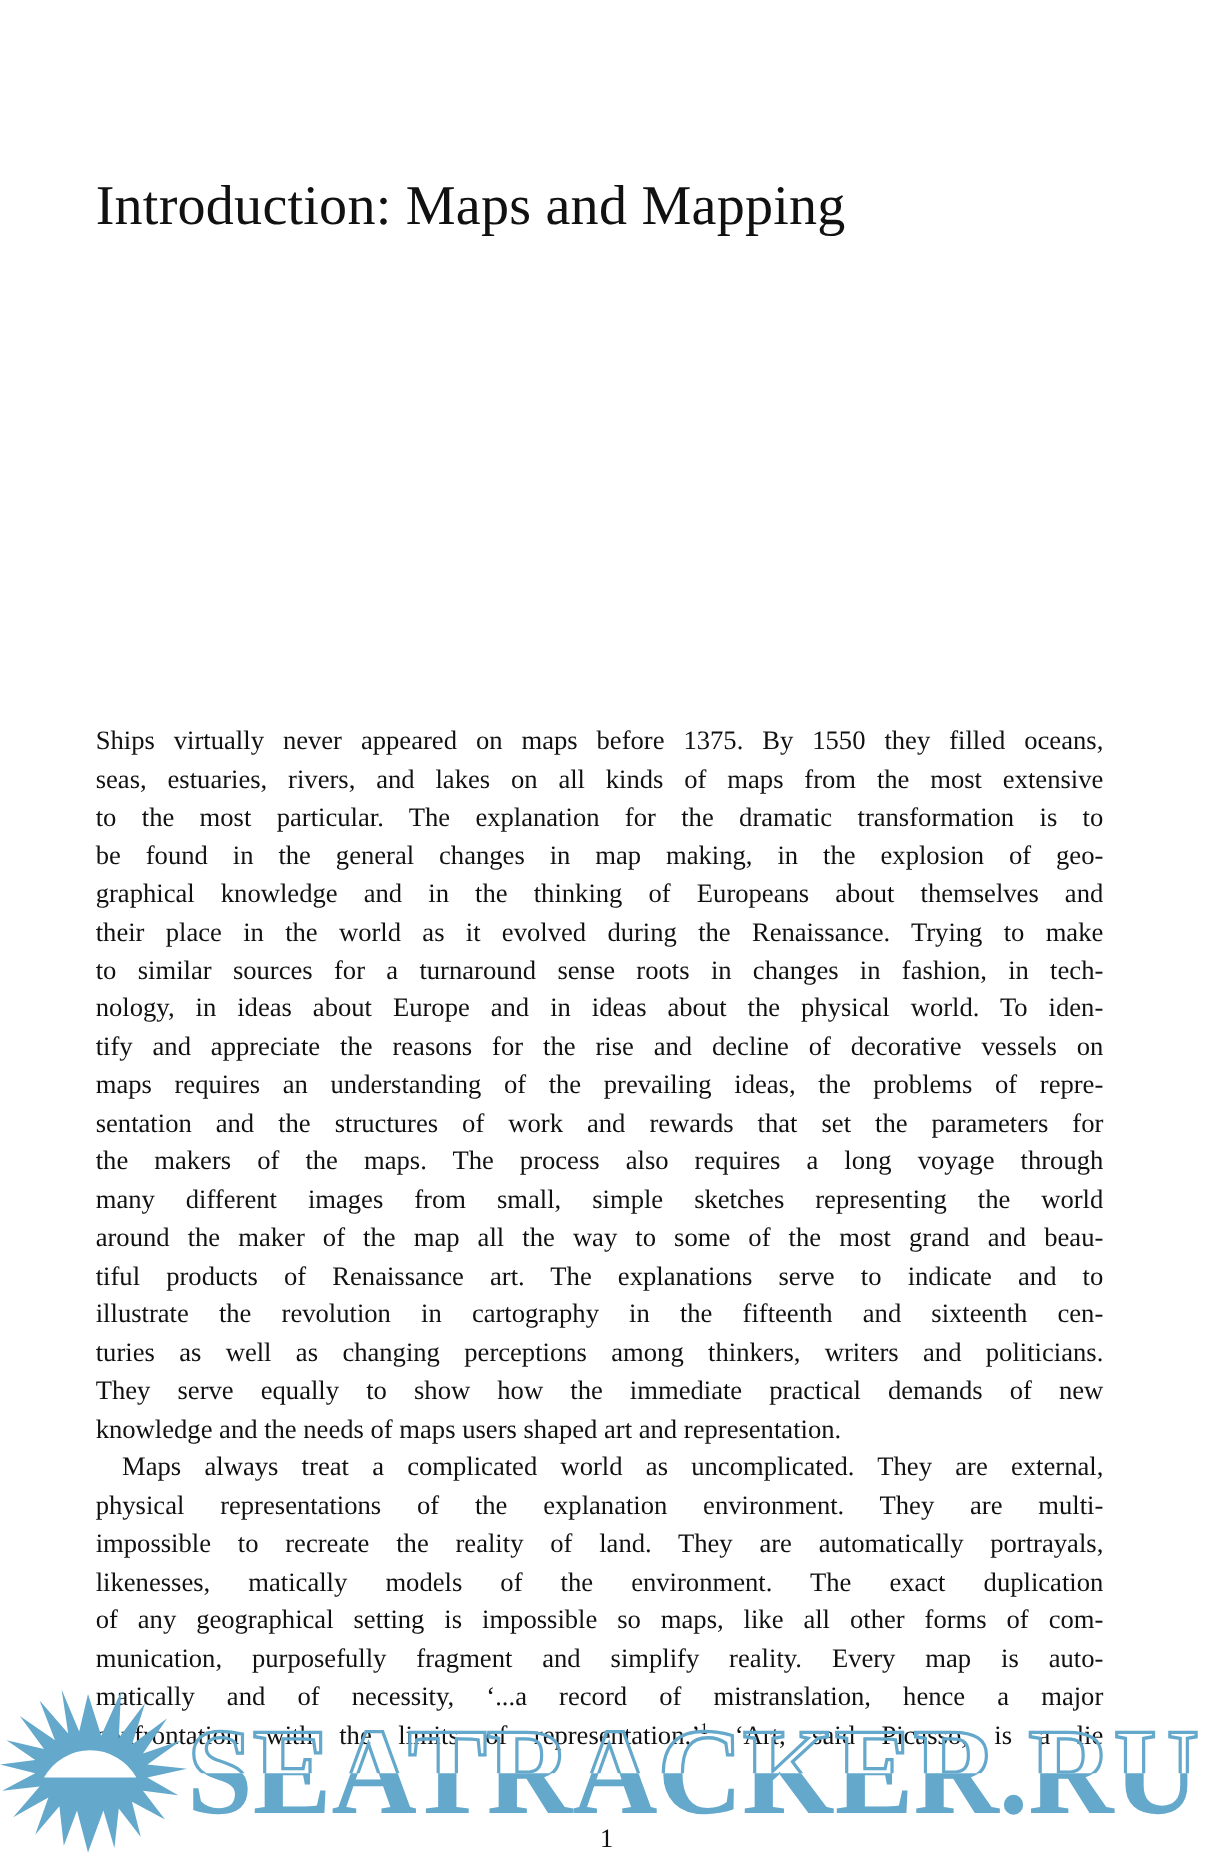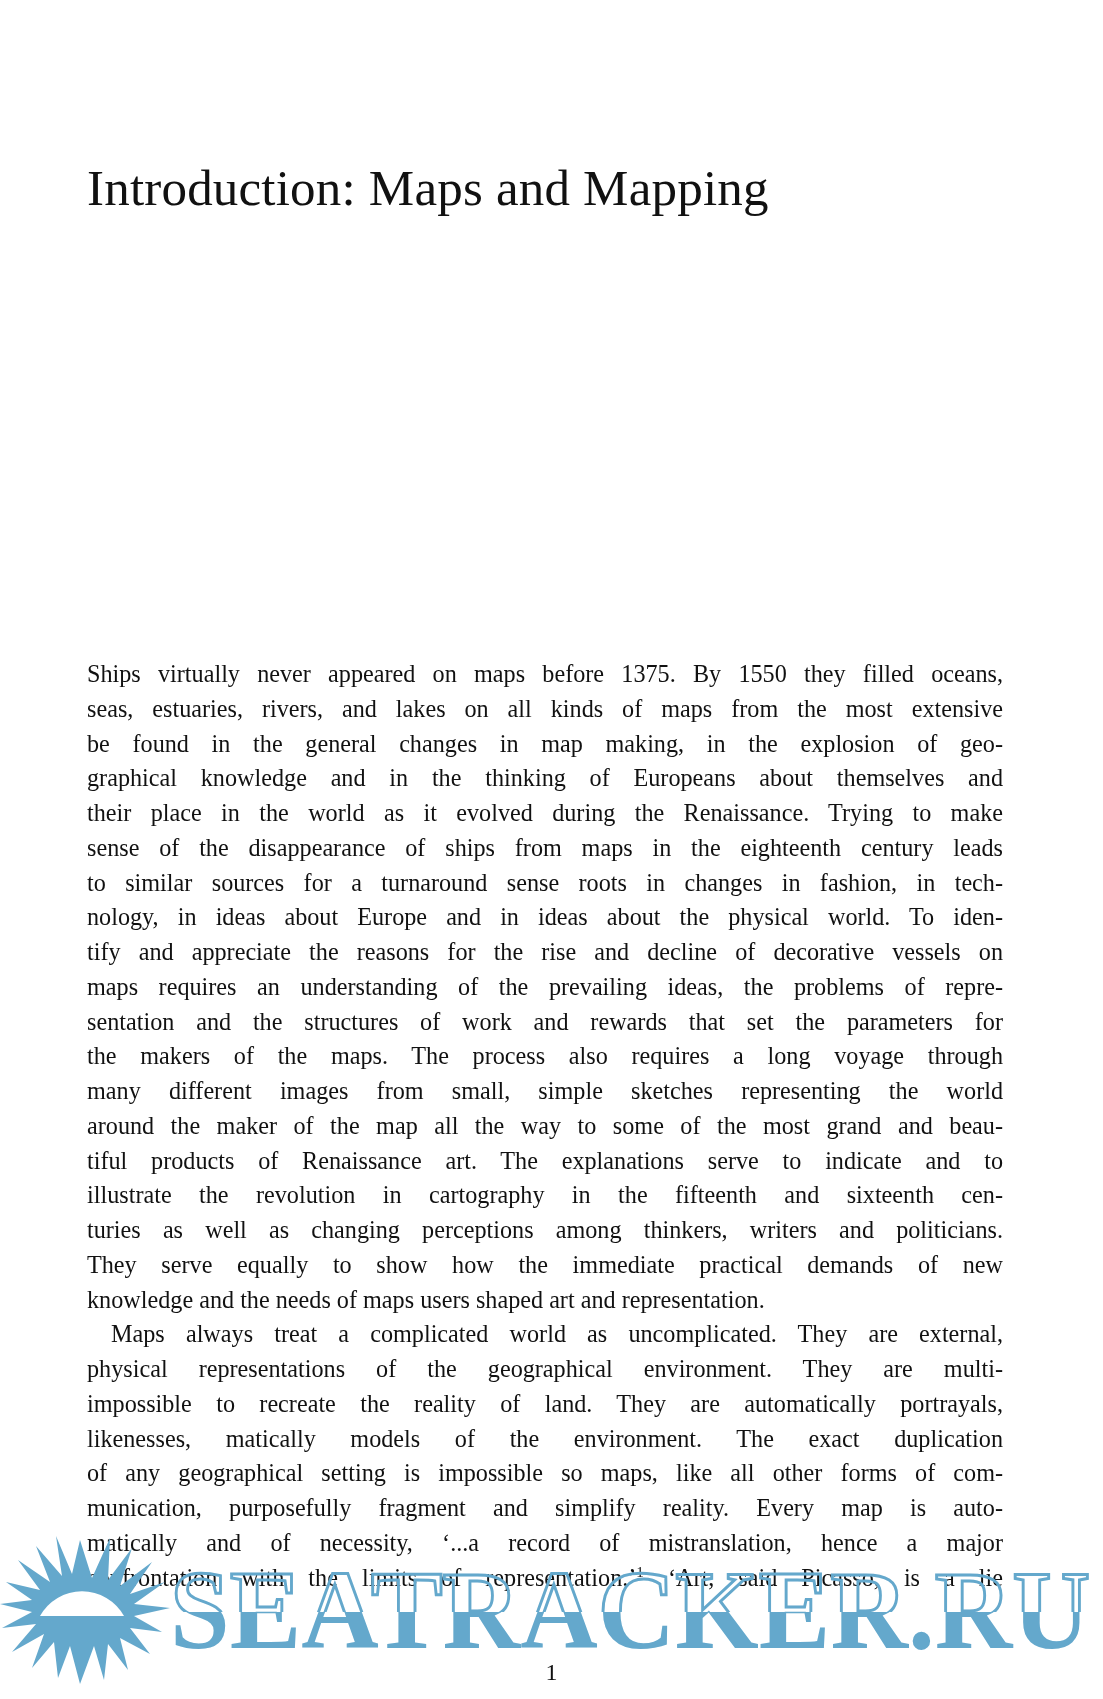--- a/index.html
+++ b/index.html
@@ -34,41 +34,41 @@
 </style>
 </head>
 <body>
 
 <h1 class="page-title">Introduction: Maps and Mapping</h1>
 
 <div class="body-text">
   <div>
     <span class="line">Ships virtually never appeared on maps before 1375. By 1550 they filled oceans,</span>
     <span class="line">seas, estuaries, rivers, and lakes on all kinds of maps from the most extensive</span>
+    <span class="line">to the most particular. The explanation for the dramatic transformation is to</span>
     <span class="line">be found in the general changes in map making, in the explosion of geo-</span>
     <span class="line">graphical knowledge and in the thinking of Europeans about themselves and</span>
     <span class="line">their place in the world as it evolved during the Renaissance. Trying to make</span>
-    <span class="line">sense of the disappearance of ships from maps in the eighteenth century leads</span>
     <span class="line">to similar sources for a turnaround sense roots in changes in fashion, in tech-</span>
     <span class="line">nology, in ideas about Europe and in ideas about the physical world. To iden-</span>
     <span class="line">tify and appreciate the reasons for the rise and decline of decorative vessels on</span>
     <span class="line">maps requires an understanding of the prevailing ideas, the problems of repre-</span>
     <span class="line">sentation and the structures of work and rewards that set the parameters for</span>
     <span class="line">the makers of the maps. The process also requires a long voyage through</span>
     <span class="line">many different images from small, simple sketches representing the world</span>
     <span class="line">around the maker of the map all the way to some of the most grand and beau-</span>
     <span class="line">tiful products of Renaissance art. The explanations serve to indicate and to</span>
     <span class="line">illustrate the revolution in cartography in the fifteenth and sixteenth cen-</span>
     <span class="line">turies as well as changing perceptions among thinkers, writers and politicians.</span>
     <span class="line">They serve equally to show how the immediate practical demands of new</span>
     <span class="line last">knowledge and the needs of maps users shaped art and representation.</span>
   </div>
   <div>
     <span class="line indent">Maps always treat a complicated world as uncomplicated. They are external,</span>
-    <span class="line">physical representations of the geographical environment. They are multi-</span>
+    <span class="line">physical representations of the explanation environment. They are multi-</span>
     <span class="line">impossible to recreate the reality of land. They are automatically portrayals,</span>
     <span class="line">likenesses, matically models of the environment. The exact duplication</span>
     <span class="line">of any geographical setting is impossible so maps, like all other forms of com-</span>
     <span class="line">munication, purposefully fragment and simplify reality. Every map is auto-</span>
     <span class="line">matically and of necessity, ‘...a record of mistranslation, hence a major</span>
     <span class="line"><span>confrontation with the limits of representation.’</span><sup class="fn">1</sup><span> ‘Art, said Picasso, is a lie</span></span>
   </div>
 </div>
 
 <svg class="watermark" viewBox="0 0 1103 179" width="1103" height="179">

